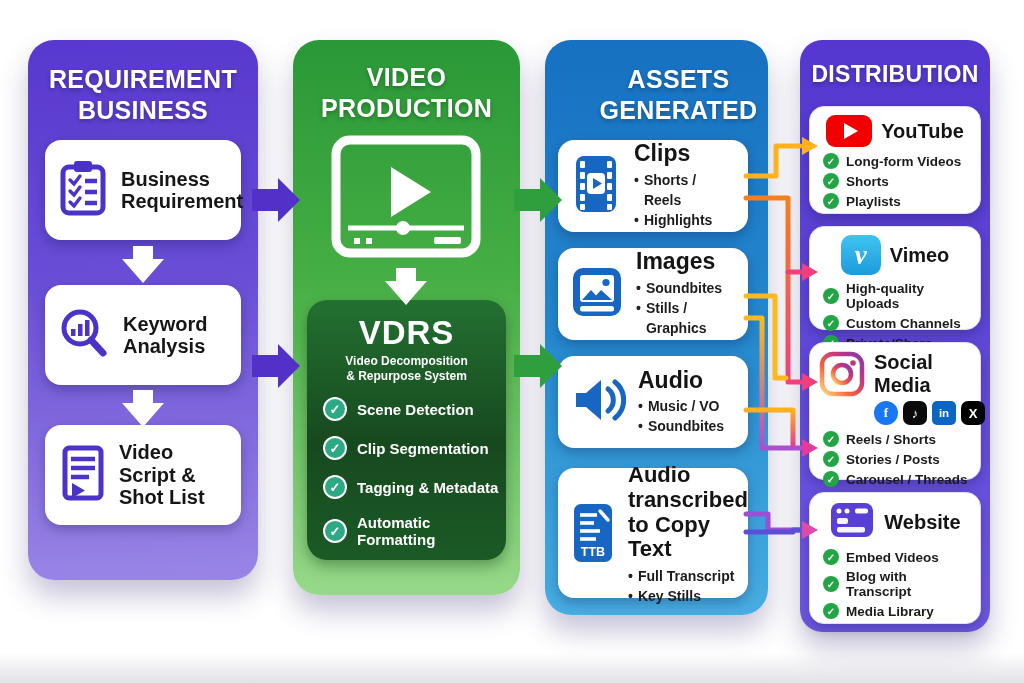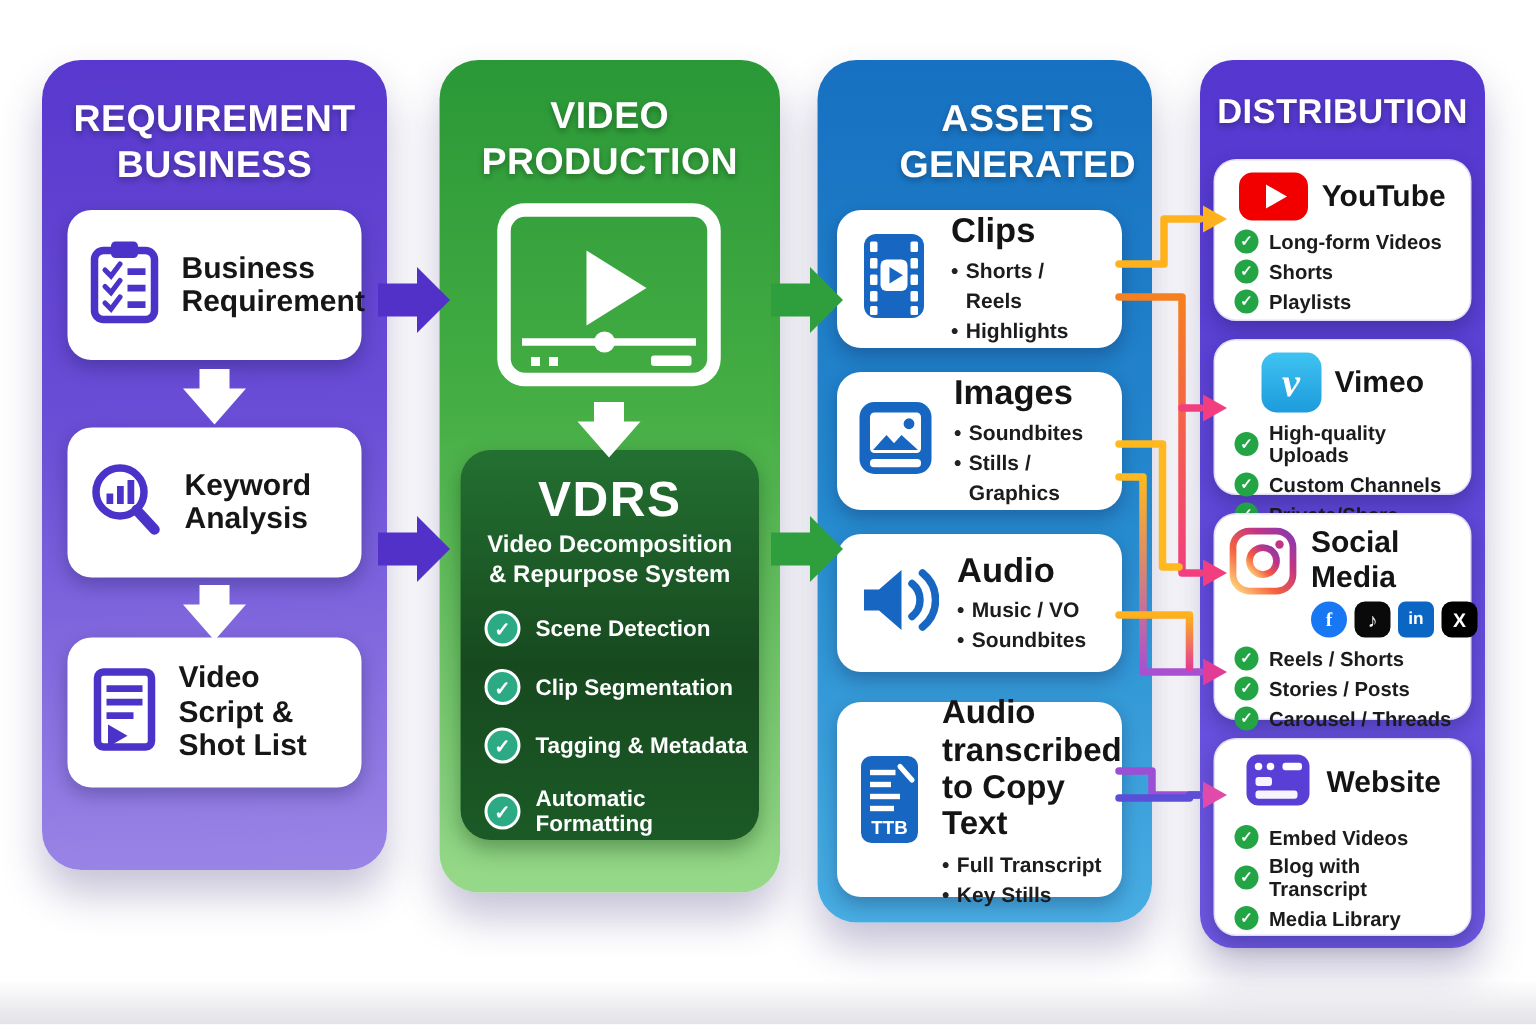--- a/index.html
+++ b/index.html
@@ -30,21 +30,21 @@
   
   .col1 .card{left:17px;width:196px;height:100px;}
   .c1a{top:100px;} .c1b{top:245px;} .c1c{top:385px;}
   .c1-label{font-size:20px;font-weight:800;color:#161616;line-height:1.12;}
   
   .player{position:absolute;left:38px;top:95px;}
   .vdrs{position:absolute;left:14px;top:260px;width:199px;height:260px;border-radius:20px;
         background:linear-gradient(180deg,#237031 0%,#17491F 55%,#1B5A26 100%);
         box-shadow:0 6px 14px rgba(0,40,0,.35);box-sizing:border-box;padding-top:14px;}
   .vdrs-title{color:#fff;font-size:33px;font-weight:800;text-align:center;letter-spacing:1px;}
-  .vdrs-sub{color:#fff;font-size:16px;font-weight:700;text-align:center;line-height:1.22;margin-top:2px;}
+  .vdrs-sub{color:#fff;font-size:12px;font-weight:700;text-align:center;line-height:1.22;margin-top:2px;}
   .vdrs-list{margin-top:14px;padding-left:16px;}
   .vdrs-row{display:flex;align-items:center;gap:10px;margin-bottom:15px;}
   .vdrs-check{width:20px;height:20px;border-radius:50%;background:#2BAA84;border:2px solid #fff;
               color:#fff;font-size:13px;font-weight:800;display:flex;align-items:center;
               justify-content:center;flex:0 0 auto;}
   .vdrs-row span.txt{color:#fff;font-size:15px;font-weight:700;}
   
   .col3 .card{left:13px;width:190px;align-items:center;}
   .c3a{top:100px;height:92px;} .c3b{top:208px;height:92px;}
   .c3c{top:316px;height:92px;} .c3d{top:428px;height:130px;align-items:flex-start;padding-top:14px;}

